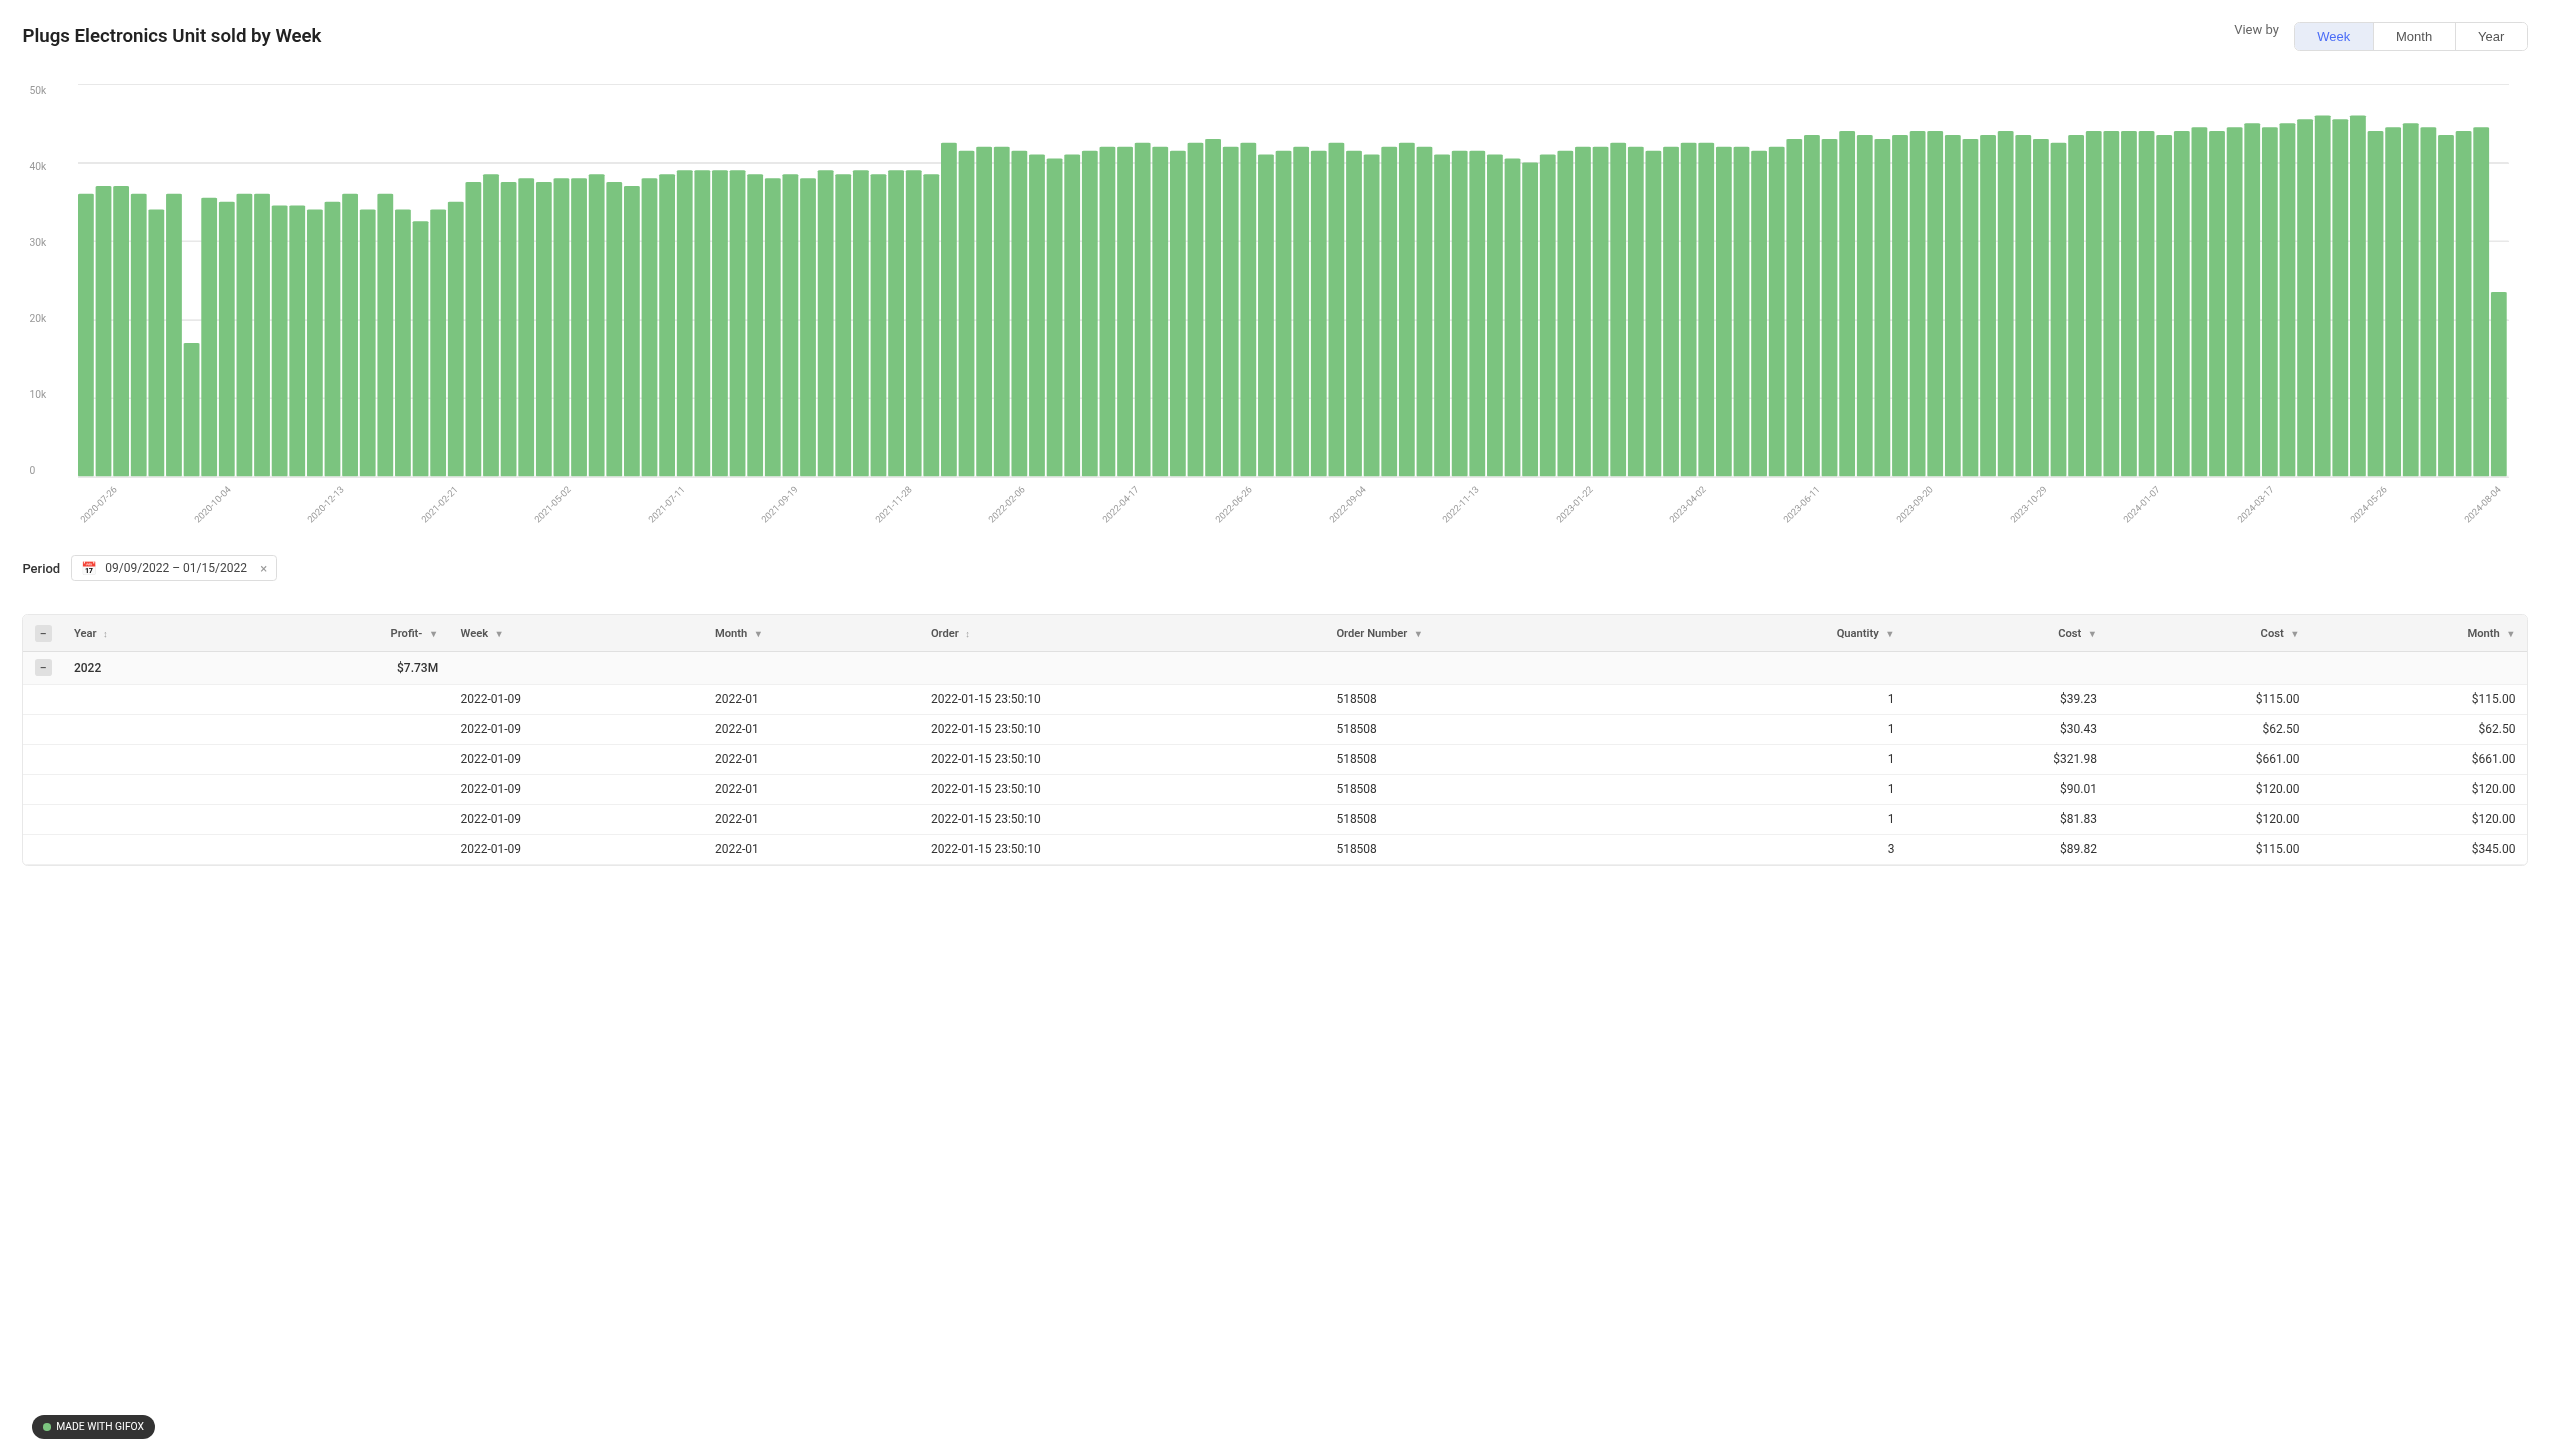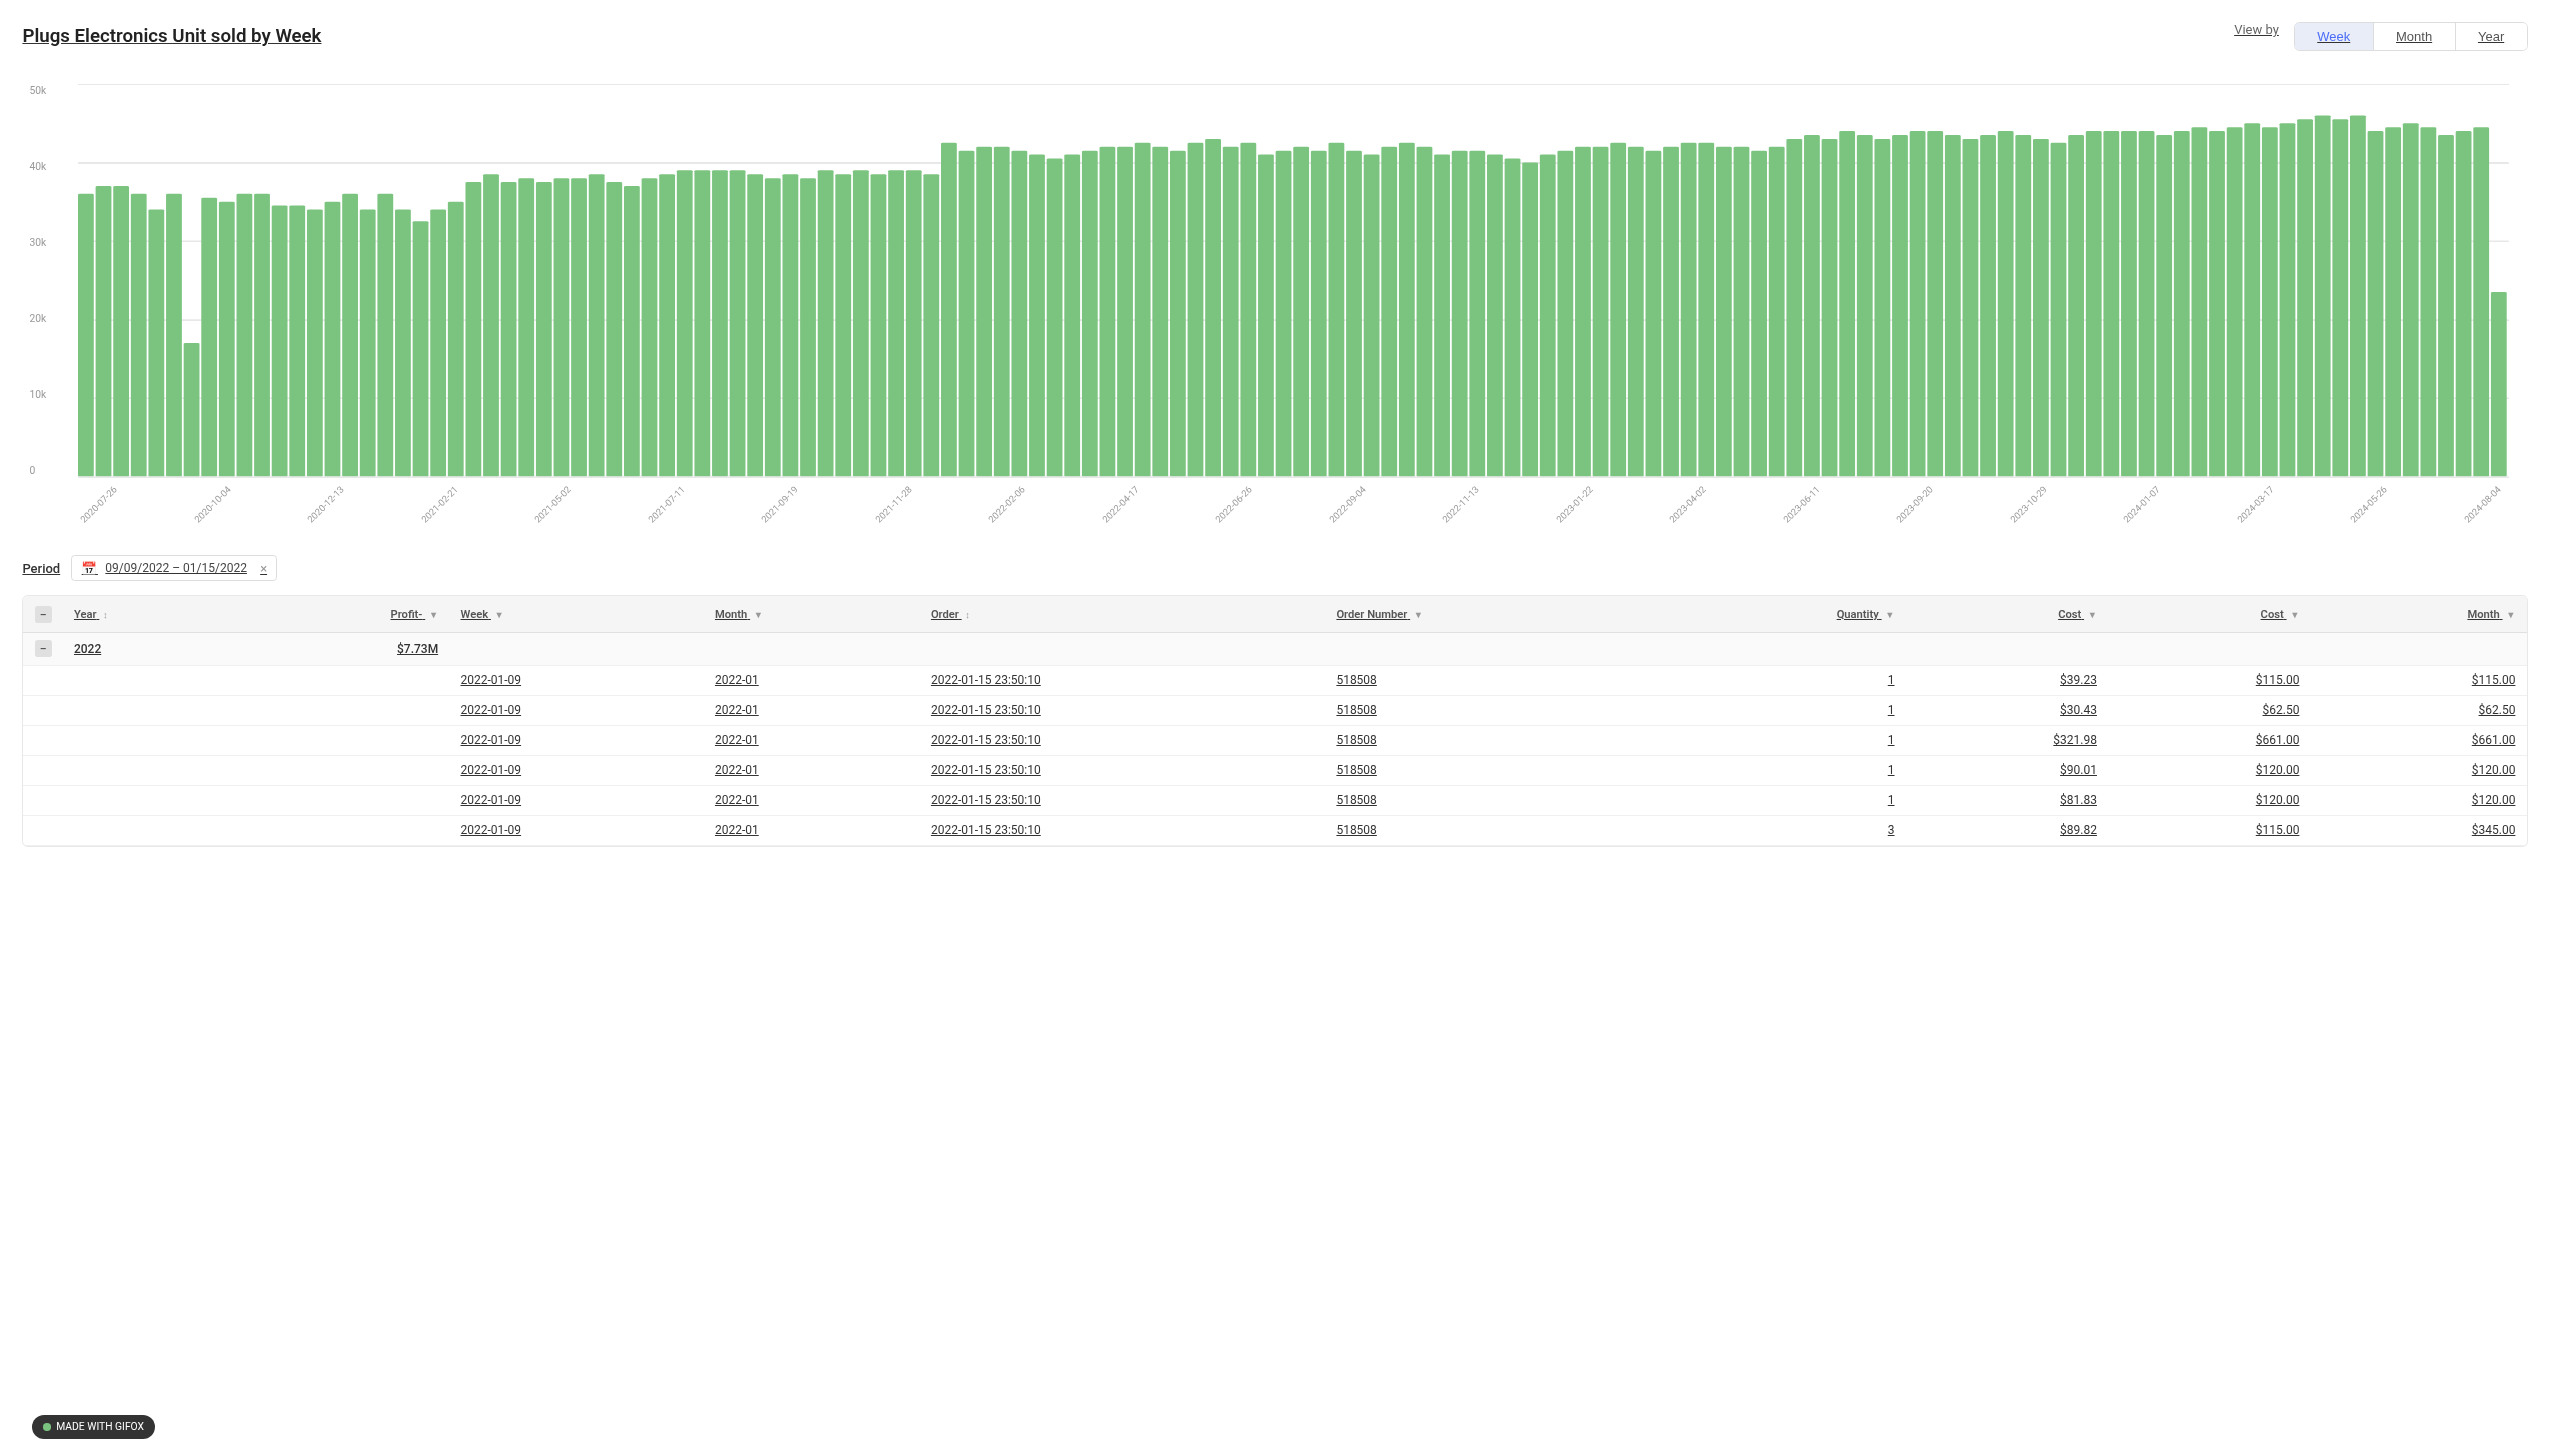--- a/index.html
+++ b/index.html
@@ -6,21 +6,20 @@
     body {
       font-family: -apple-system, BlinkMacSystemFont, 'Segoe UI', Roboto, sans-serif;
       background: #f8f9fa;
       color: #333;
       font-size: 12px;
     }
     .page-container {
       padding: 22.4px;
       background: #fff;
       min-height: 100vh;
-      text-decoration: underline;
     }
     .header {
       display: flex;
       justify-content: space-between;
       align-items: center;
       margin-bottom: 15px;
     }
     .chart-title {
       font-size: 18.7px;
       font-weight: 600;
@@ -60,21 +59,21 @@
     .chart-container {
       position: relative;
       margin: 0 0 22.4px 0;
       padding: 18.7px 18.7px 56px 56px;
       height: 467px;
     }
     .period-section {
       display: flex;
       align-items: center;
       gap: 11.2px;
-      margin-bottom: 14px;
+      margin-bottom: 33px;
     }
     .period-label {
       font-size: 13px;
       font-weight: 500;
       color: #333;
     }
     .period-input {
       display: flex;
       align-items: center;
       border: 0.9px solid #ddd;

